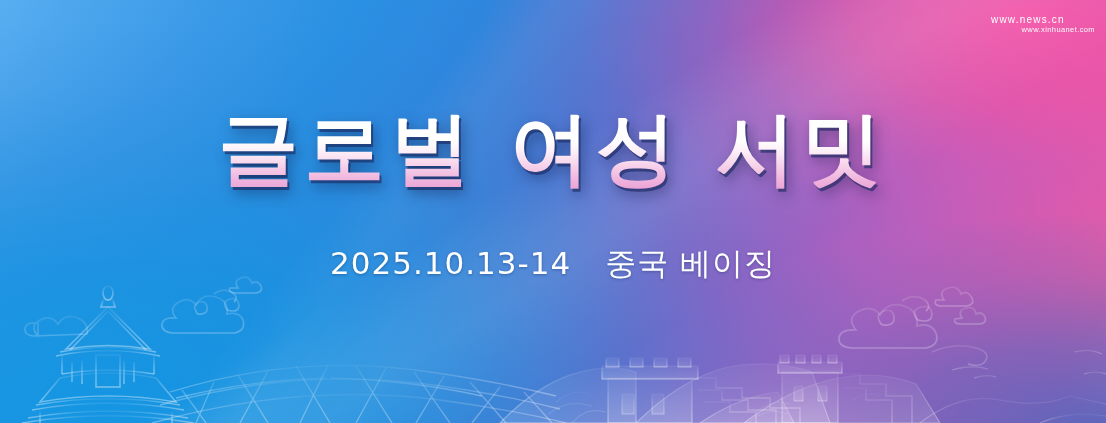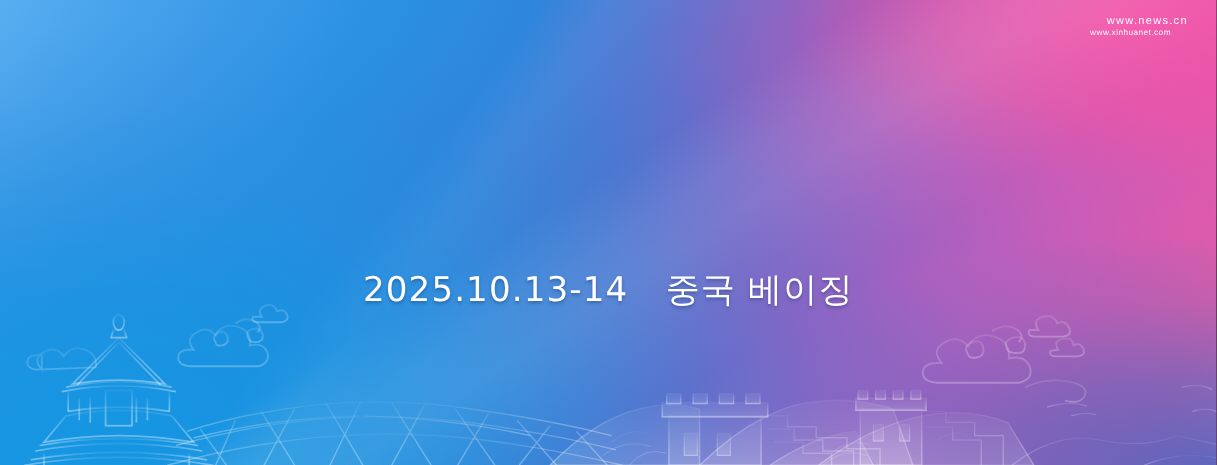--- a/index.html
+++ b/index.html
@@ -163,35 +163,35 @@
   
   .logo {
     position: absolute;
     right: 11px;
     top: 14px;
     width: 104px;
     height: 82px;
     z-index: 8;
   }
   .logo-top {
-    text-align: center;
+    text-align: left;
     color: #ffffff;
     font-size: 10px;
     letter-spacing: 1.2px;
     font-family: "Liberation Sans", sans-serif;
     line-height: 11px;
     white-space: nowrap;
   }
   .logo-mid {
     position: relative;
     height: 52px;
     margin-top: 1px;
   }
   .logo-bottom {
-    text-align: left;
+    text-align: right;
     color: #ffffff;
     font-size: 7.5px;
     letter-spacing: 0.4px;
     font-family: "Liberation Sans", sans-serif;
     line-height: 10px;
     white-space: nowrap;
     opacity: 0.97;
   }
 </style>
 </head>
@@ -337,20 +337,23 @@
       <path d="M962 318 q-5 -8 4 -10 q9 -2 10 6 q6 -3 9 3 q2 6 -5 7 l-21 0 q-6 -1 -4 -5 z"></path>
 
       <path d="M932 352 q22 -10 44 -4 q14 4 10 12 q-4 8 -18 4" stroke-width="1.4"></path>
       <path d="M952 370 q20 -6 36 -1" stroke-width="1.3"></path>
       <path d="M974 378 q12 -4 22 -1" stroke-width="1.2"></path>
       <path d="M1074 352 q16 -4 28 2" stroke-width="1.2"></path>
       <path d="M1084 374 q12 -4 22 0" stroke-width="1.2"></path>
     </g>
   </svg>
 
+  <div class="title-wrap">
+    <div class="title">글로벌 여성 서밋</div>
+  </div>
 
   <div class="subtitle-wrap">
     <span class="subtitle">2025.10.13-14</span><span class="sub-gap"></span><span class="subtitle">중국 베이징</span>
   </div>
 
   <div class="logo">
     <div class="logo-top">www.news.cn</div>
     <div class="logo-bottom">www.xinhuanet.com</div>
   </div>
 

